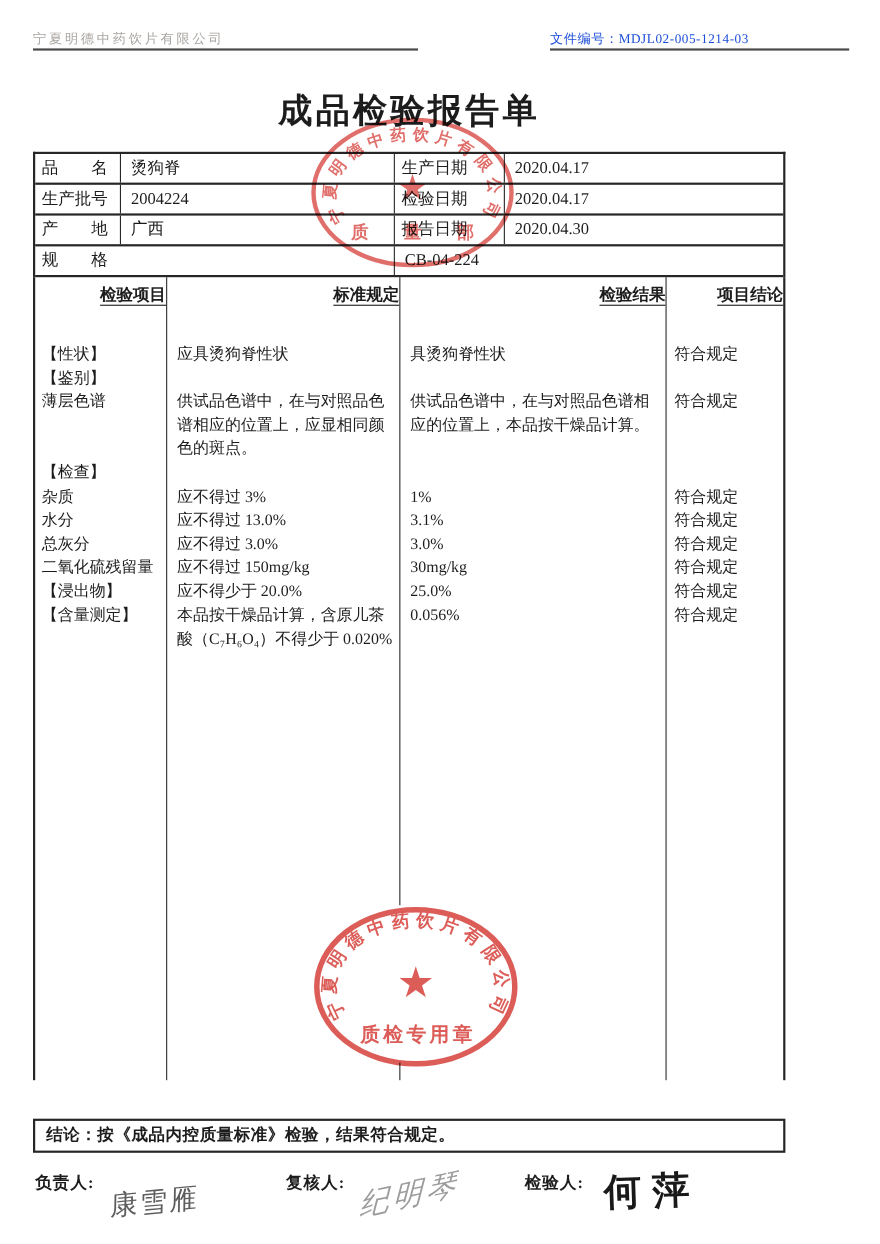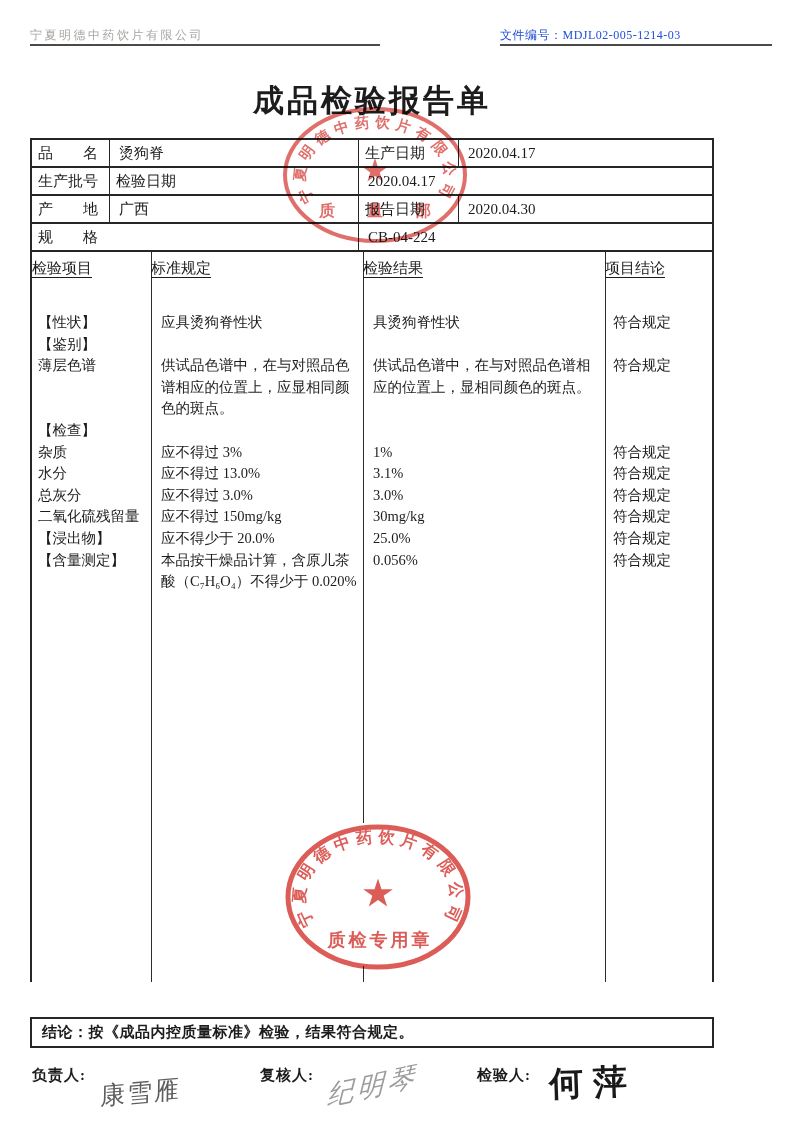--- a/index.html
+++ b/index.html
@@ -30,21 +30,21 @@
   
   .items{ position:absolute; left:30px; top:252px; width:684px; height:730px;
           border-left:2px solid #262626; border-right:2px solid #262626; }
   .vline{ position:absolute; width:1px; background:#2c2c2c; }
   .v1{ left:119px; top:0; height:730px; }
   .v2a{ left:331px; top:0; height:571px; }
   .v2b{ left:331px; top:714px; height:16px; }
   .v3{ left:573px; top:0; height:730px; }
   .ihead{ position:absolute; top:0; left:0; width:100%; display:grid;
           grid-template-columns:119px 212px 242px 107px; padding-top:7px; }
-  .ihead span{ display:block; text-align:left; font-size:15px; font-weight:400;
+  .ihead span{ display:block; text-align:right; font-size:15px; font-weight:700;
                text-decoration:underline; text-underline-offset:4px; }
   .irows{ position:absolute; top:44px; left:0; width:100%; font-size:14.5px; line-height:21.6px;margin-top:16px; }
   .irow{ display:grid; grid-template-columns:119px 212px 242px 107px; min-height:21.6px; }
   .irow .c1{ padding-left:6px; }
   .irow .c2{ padding-left:10px; padding-right:3px; }
   .irow .c3{ padding-left:10px; padding-right:6px; }
   .irow .c4{ padding-left:8px; }
   
   .conclusion{ position:absolute; left:30px; top:1017px; width:684px; height:31px;
                border:2px solid #262626; line-height:27px; padding-left:10px;
@@ -78,20 +78,21 @@
 
 <div class="info-table">
   <div class="info-row">
     <div class="ilabel">品　　名</div>
     <div class="ivalue">烫狗脊</div>
     <div class="ilabel">生产日期</div>
     <div class="ivalue">2020.04.17</div>
   </div>
   <div class="info-row">
     <div class="ilabel">生产批号</div>
+    <div class="ivalue">2004224</div>
     <div class="ilabel">检验日期</div>
     <div class="ivalue">2020.04.17</div>
   </div>
   <div class="info-row">
     <div class="ilabel">产　　地</div>
     <div class="ivalue">广西</div>
     <div class="ilabel">报告日期</div>
     <div class="ivalue">2020.04.30</div>
   </div>
   <div class="info-row merged">
@@ -122,21 +123,21 @@
     </div>
     <div class="irow">
       <div class="c1">【鉴别】</div>
       <div class="c2"></div>
       <div class="c3"></div>
       <div class="c4"></div>
     </div>
     <div class="irow">
       <div class="c1">薄层色谱</div>
       <div class="c2">供试品色谱中，在与对照品色谱相应的位置上，应显相同颜色的斑点。</div>
-      <div class="c3">供试品色谱中，在与对照品色谱相应的位置上，显相同颜色的斑点。</div>
+      <div class="c3">供试品色谱中，在与对照品色谱相应的位置上，本品按干燥品计算。</div>
       <div class="c4">符合规定</div>
     </div>
     <div class="irow">
       <div class="c1">【检查】</div>
       <div class="c2"></div>
       <div class="c3"></div>
       <div class="c4"></div>
     </div>
     <div class="irow">
       <div class="c1">杂质</div>

